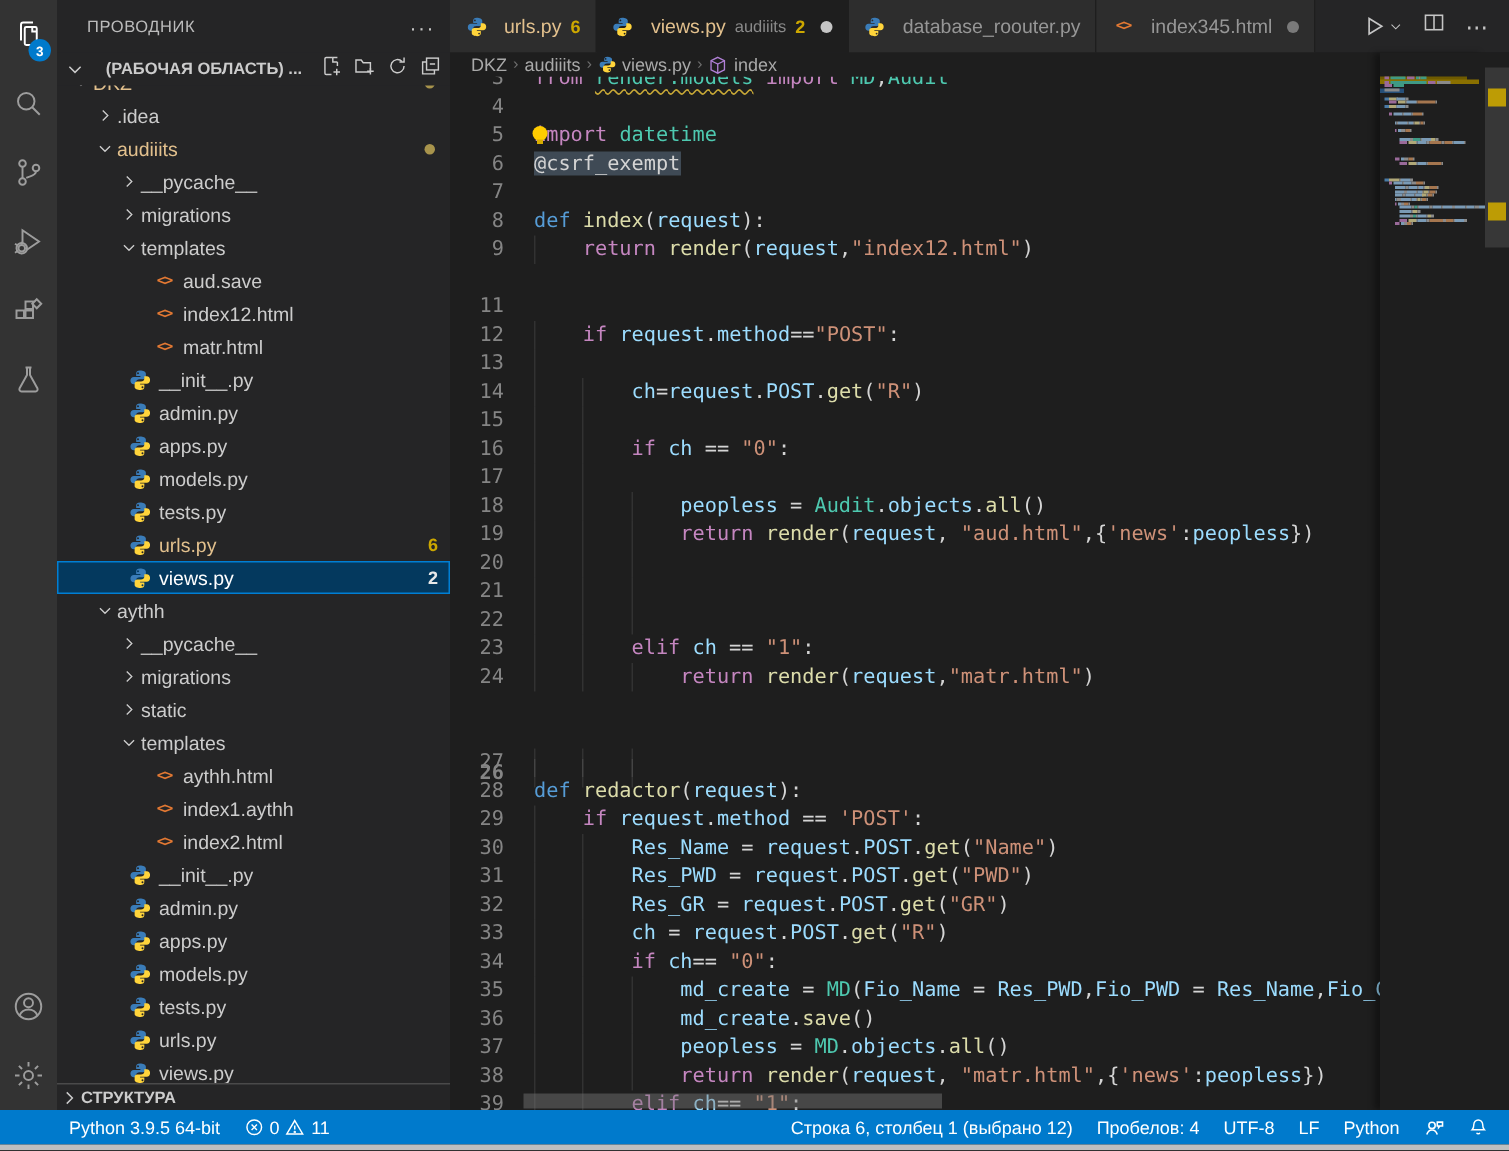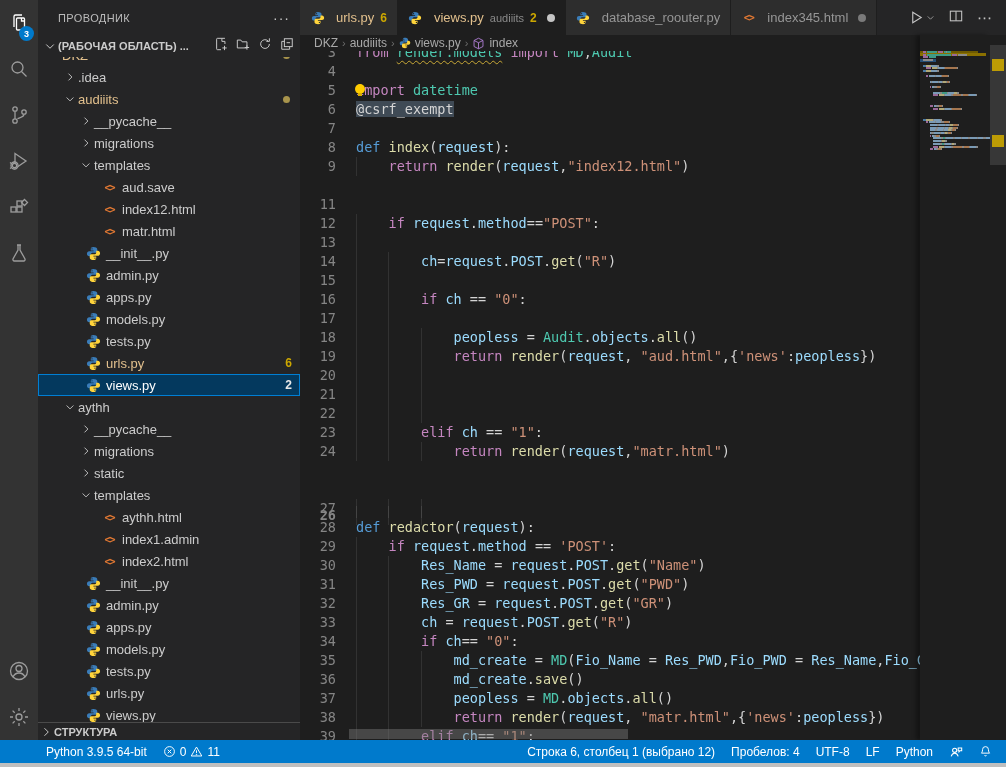--- a/index.html
+++ b/index.html
@@ -16,21 +16,21 @@
               background:#007acc; color:#fff; font-size:9px; display:flex; align-items:center; justify-content:center; font-weight:bold; }
   .ab-bottom { position:absolute; bottom:0; left:0; width:38px; }
 
   
   .sidebar { position:absolute; left:38px; top:0; width:262px; height:740px; background:#252526; overflow:hidden; z-index:20; }
   .sb-title { height:35px; display:flex; align-items:center; padding:0 10px 0 20px; color:#bbbbbb; font-size:11px; letter-spacing:.4px; }
   .sb-title .grow { flex:1; }
   .sb-title .dots { color:#c5c5c5; font-size:14px; cursor:pointer; letter-spacing:1px; }
   .sb-section { position:absolute; left:0; top:35px; width:262px; height:22px; background:#252526; z-index:5;
                 display:flex; align-items:center; padding:0 6px 0 4px; color:#cccccc; }
-  .sb-section .lbl { font-size:11px; font-weight:bold; white-space:nowrap; overflow:hidden; flex:1; }
+  .sb-section .lbl { font-size:11px; font-weight:bold; white-space:nowrap; overflow:hidden; flex:1;text-align:center; }
   .sb-section .acts { display:flex; gap:8px; align-items:center; }
   .sb-section .acts svg { stroke:#cccccc; fill:none; stroke-width:1.1; cursor:pointer; }
   .chev { color:#cccccc; display:inline-flex; width:16px; justify-content:center; flex:none; }
   .tree { position:absolute; left:0; top:44px; width:262px; }
   .trow { height:22px; display:flex; align-items:center; color:#cccccc; font-size:13px; cursor:pointer; position:relative; white-space:nowrap; }
   .trow .dot-badge { position:absolute; right:10px; width:7px; height:7px; border-radius:50%; background:#a8944c; }
   .trow .cnt-badge { position:absolute; right:8px; font-size:12px; color:#cca700; font-weight:bold; }
   .trow.modified > .lab { color:#e2c08d; }
   .trow.selected { background:#04395e; outline:1px solid #007fd4; outline-offset:-1px; color:#ffffff; }
   .trow.selected .cnt-badge { color:#e8e8e8; }
@@ -361,21 +361,21 @@
           <span class="ficon">
             <span class="html-ic">&lt;&gt;</span>
           </span>
           <span class="lab">aythh.html</span>
         </div>
         <div class="trow" style="padding-left: 56px;">
           <span style="width:8px;flex:none;"></span>
           <span class="ficon">
             <span class="html-ic">&lt;&gt;</span>
           </span>
-          <span class="lab">index1.admin</span>
+          <span class="lab">index1.aythh</span>
         </div>
         <div class="trow" style="padding-left: 56px;">
           <span style="width:8px;flex:none;"></span>
           <span class="ficon">
             <span class="html-ic">&lt;&gt;</span>
           </span>
           <span class="lab">index2.html</span>
         </div>
         <div class="trow" style="padding-left: 40px;">
           <span style="width:8px;flex:none;"></span>

